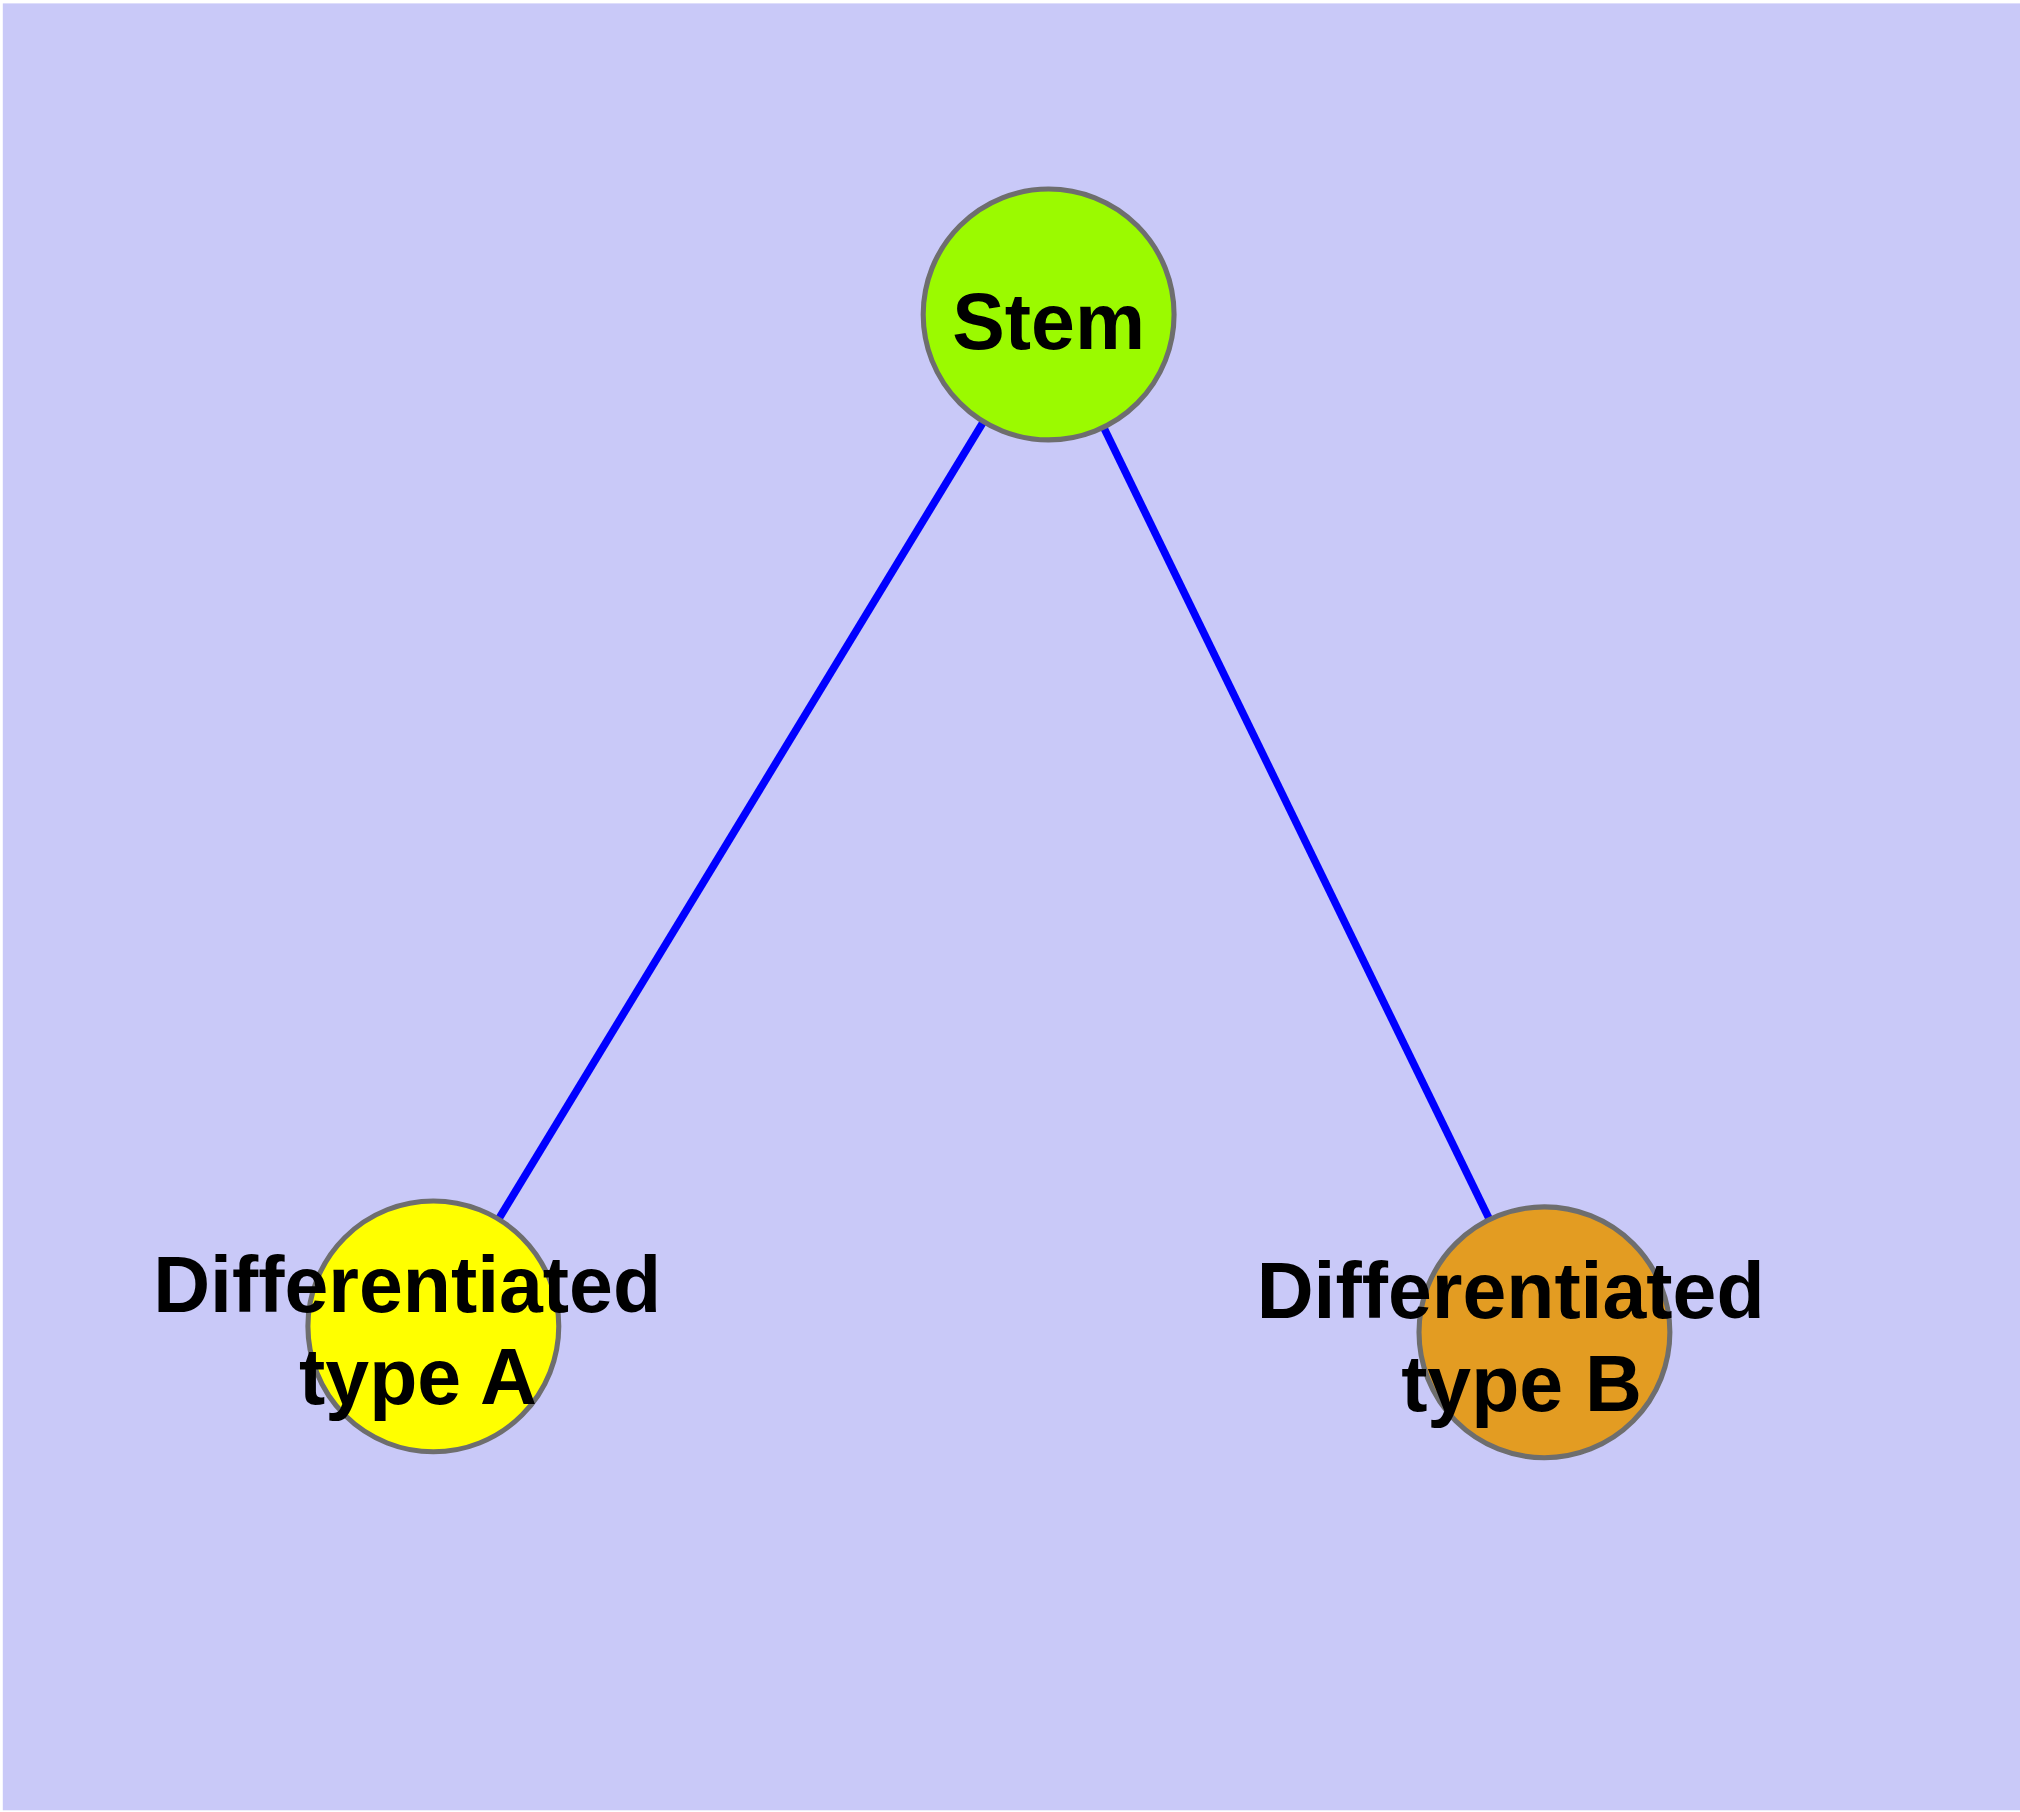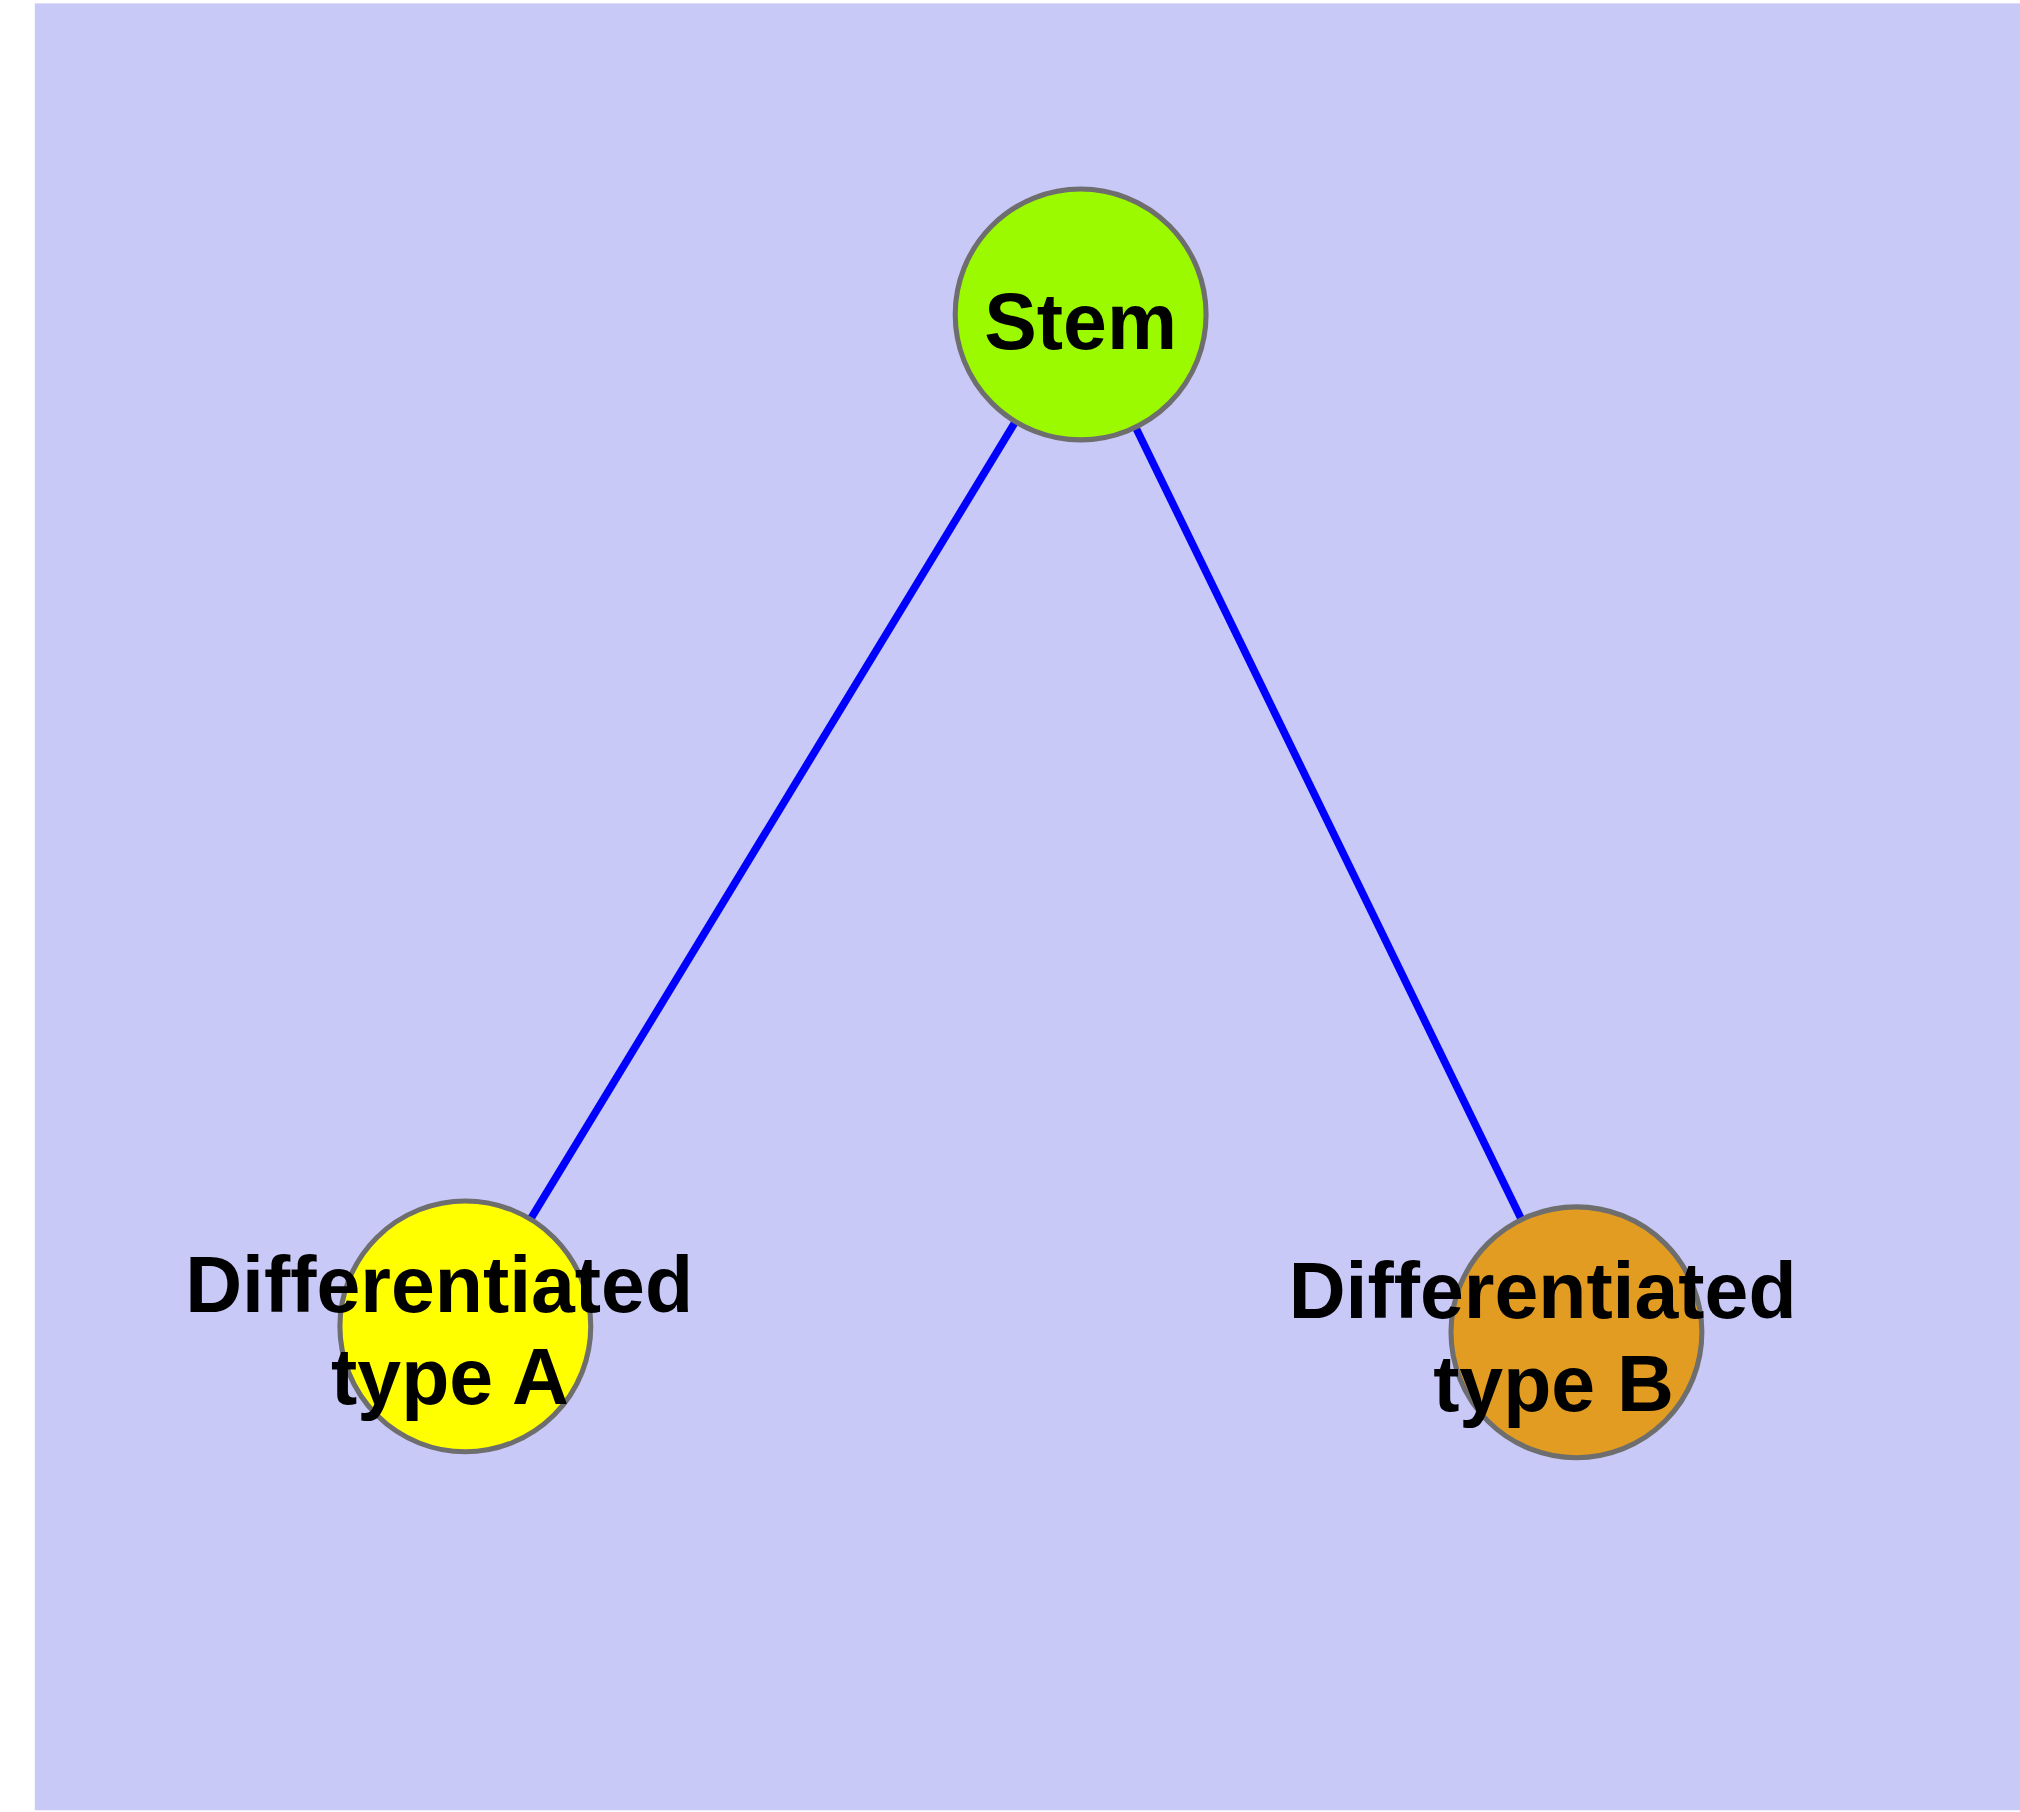--- a/index.html
+++ b/index.html
@@ -8,21 +8,20 @@
     padding: 0;
     background: #ffffff;
     width: 2021px;
     height: 1812px;
     overflow: hidden;
   }
   #stage {
     position: relative;
     width: 1825px;
     height: 1812px;
-    padding-left: 32px;
   }
   svg {
     display: block;
     width: 2021px;
     height: 1812px;
   }
   .node-circle {
     stroke-width: 6px;
   }
   .edge-line {

